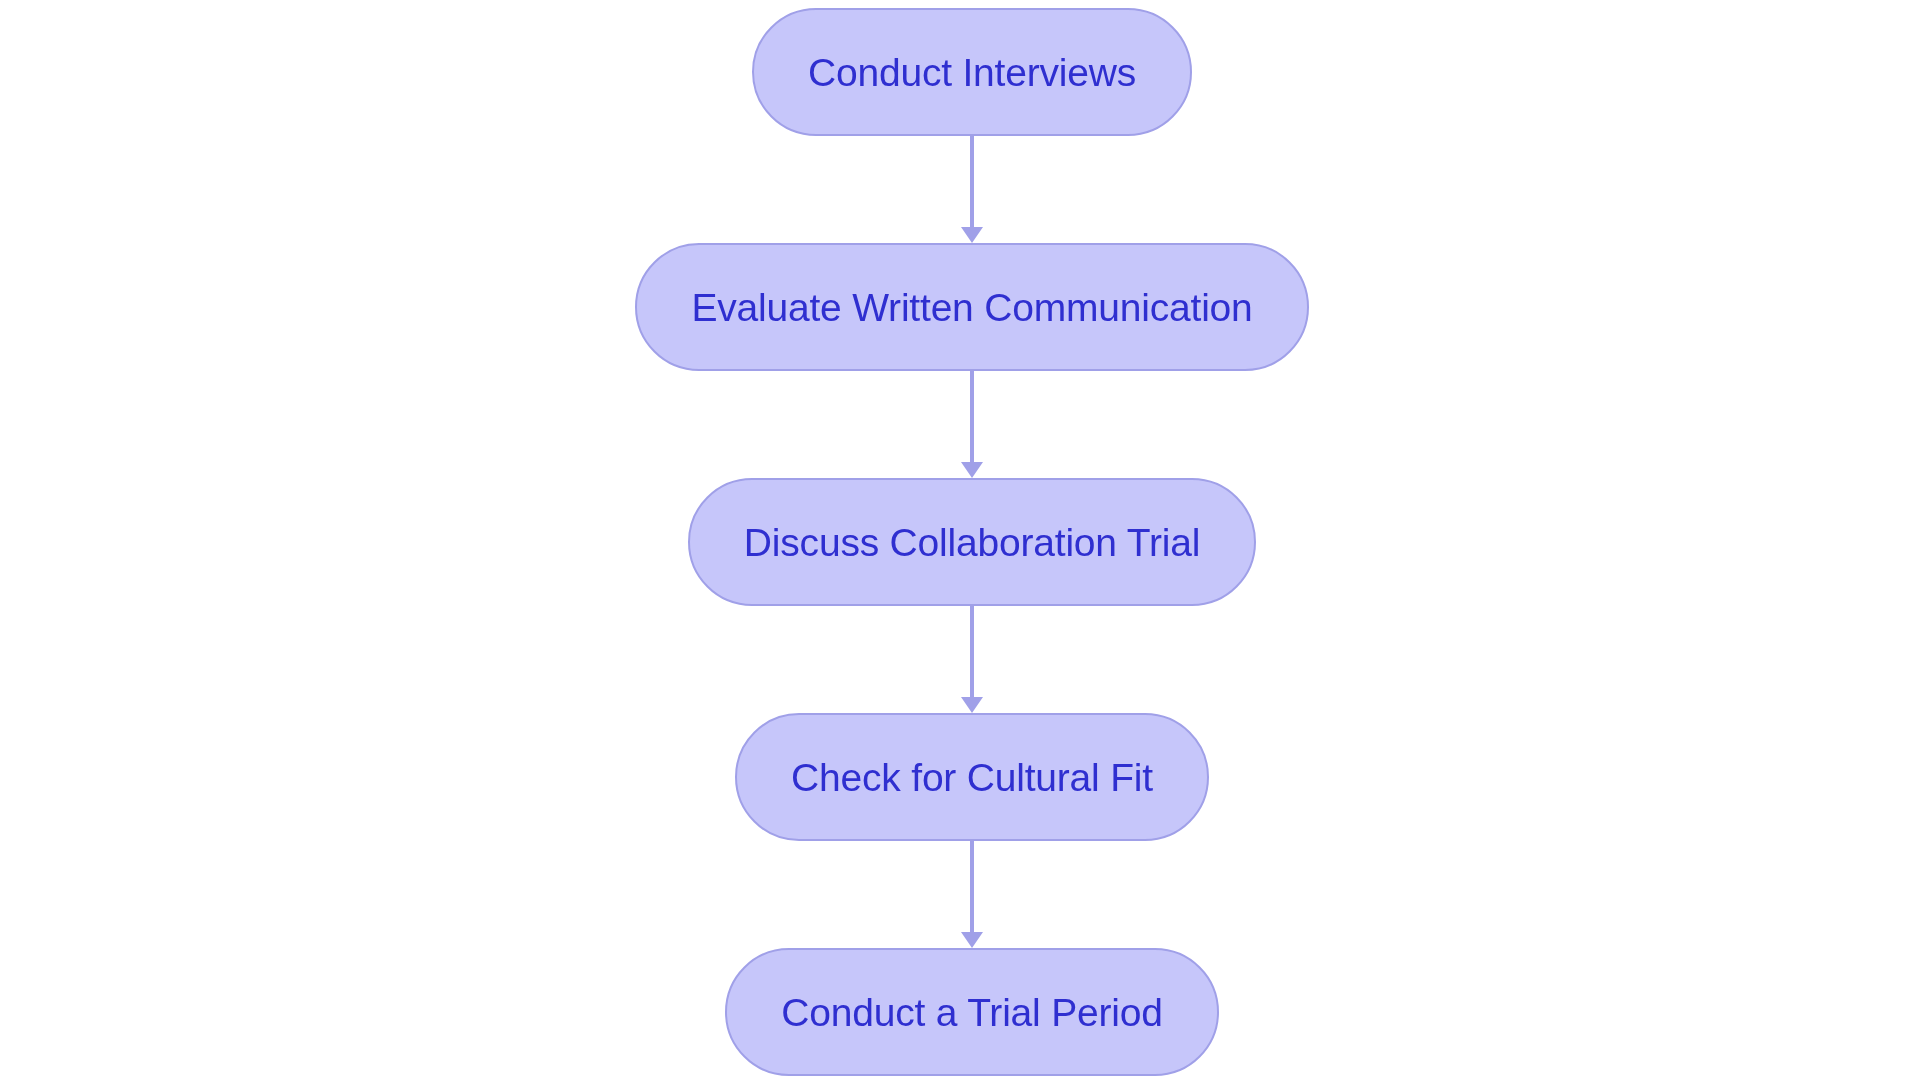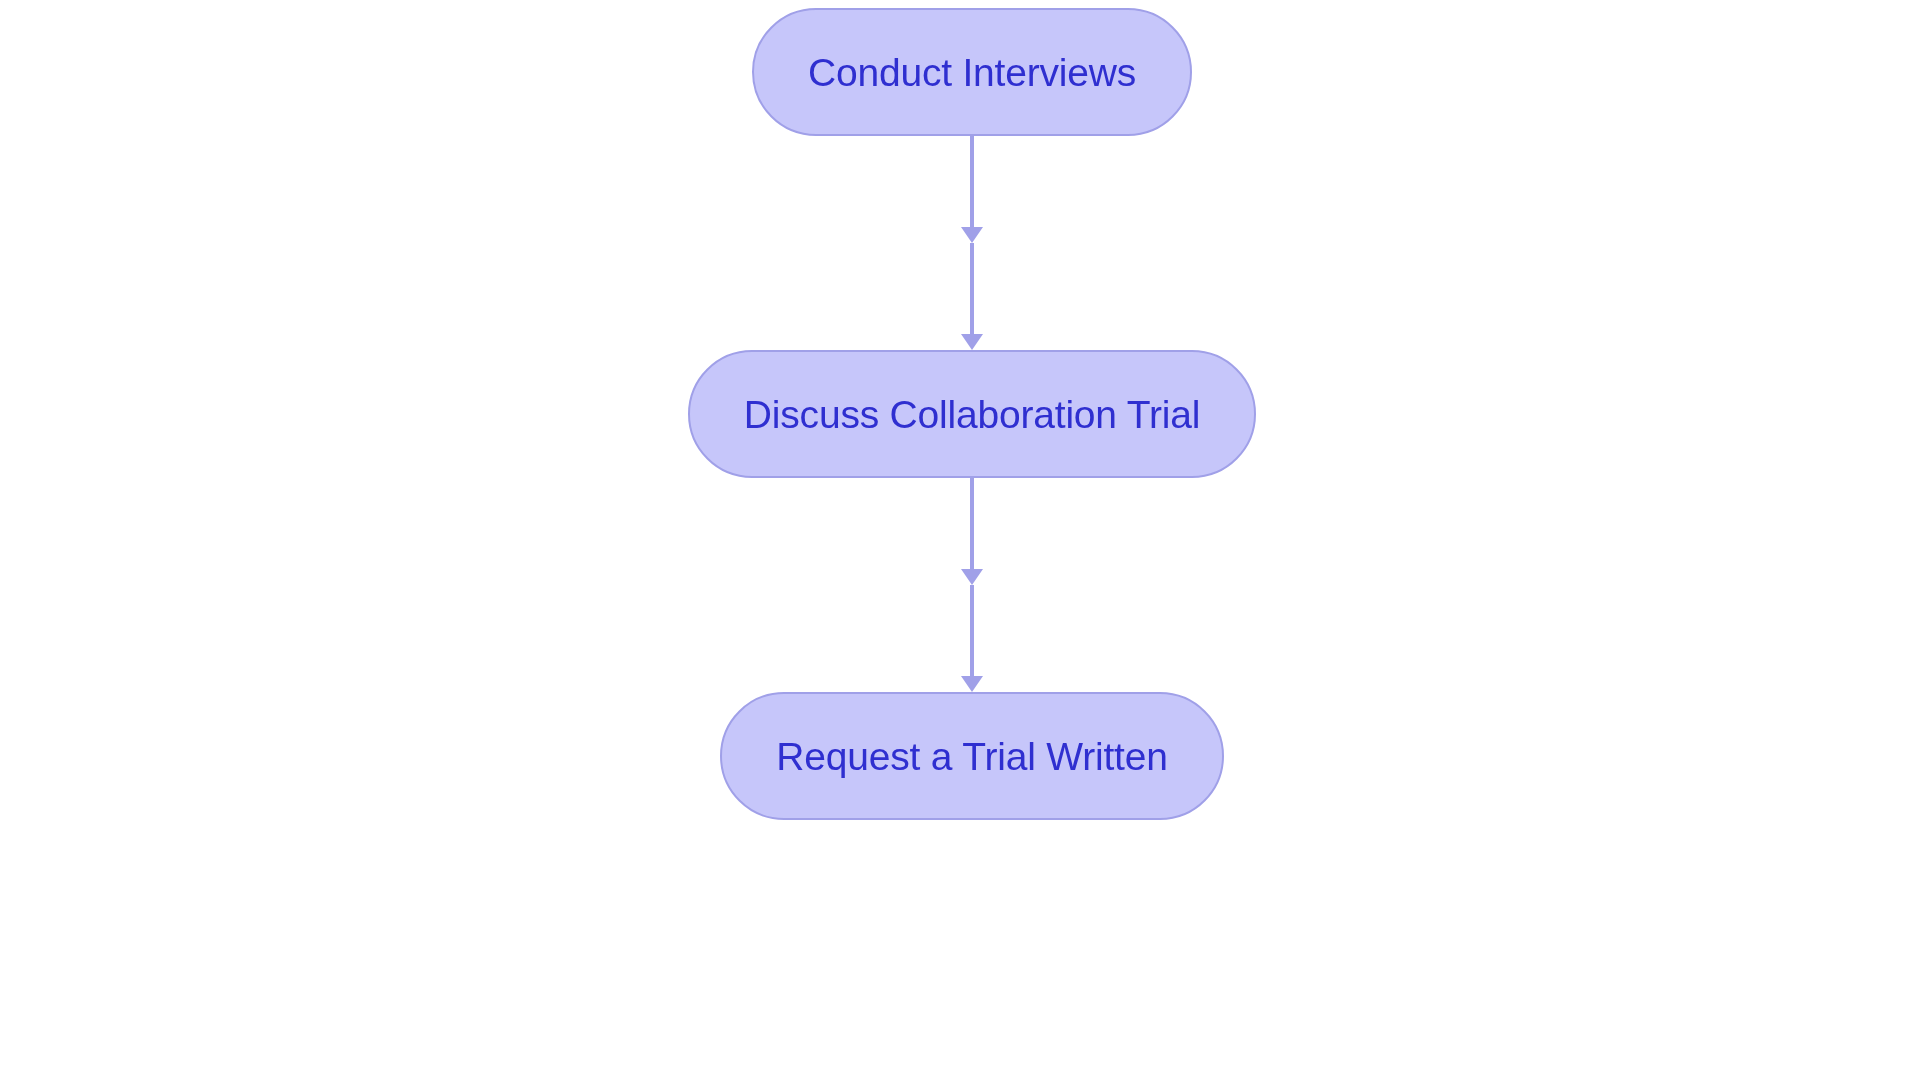--- a/index.html
+++ b/index.html
@@ -96,39 +96,45 @@
 
     <div class="node">
       <span class="node-label">Conduct Interviews</span>
     </div>
 
     <div class="connector" style="height:107px;">
       <div class="line"></div>
       <div class="arrowhead"></div>
     </div>
 
+    <div class="node">
+      <span class="node-label">Evaluate Written Communication</span>
+    </div>
 
     <div class="connector" style="height:107px;">
       <div class="line"></div>
       <div class="arrowhead"></div>
     </div>
 
     <div class="node">
       <span class="node-label">Discuss Collaboration Trial</span>
     </div>
 
     <div class="connector" style="height:107px;">
       <div class="line"></div>
       <div class="arrowhead"></div>
     </div>
 
+    <div class="node">
+      <span class="node-label">Check for Cultural Fit</span>
+    </div>
 
     <div class="connector" style="height:107px;">
       <div class="line"></div>
       <div class="arrowhead"></div>
     </div>
 
     <div class="node">
-      <span class="node-label">Request a Trial Written</span>
+      <span class="node-label">Conduct a Trial Period</span>
     </div>
 
   </div>
 </div>
 
 </body></html>

